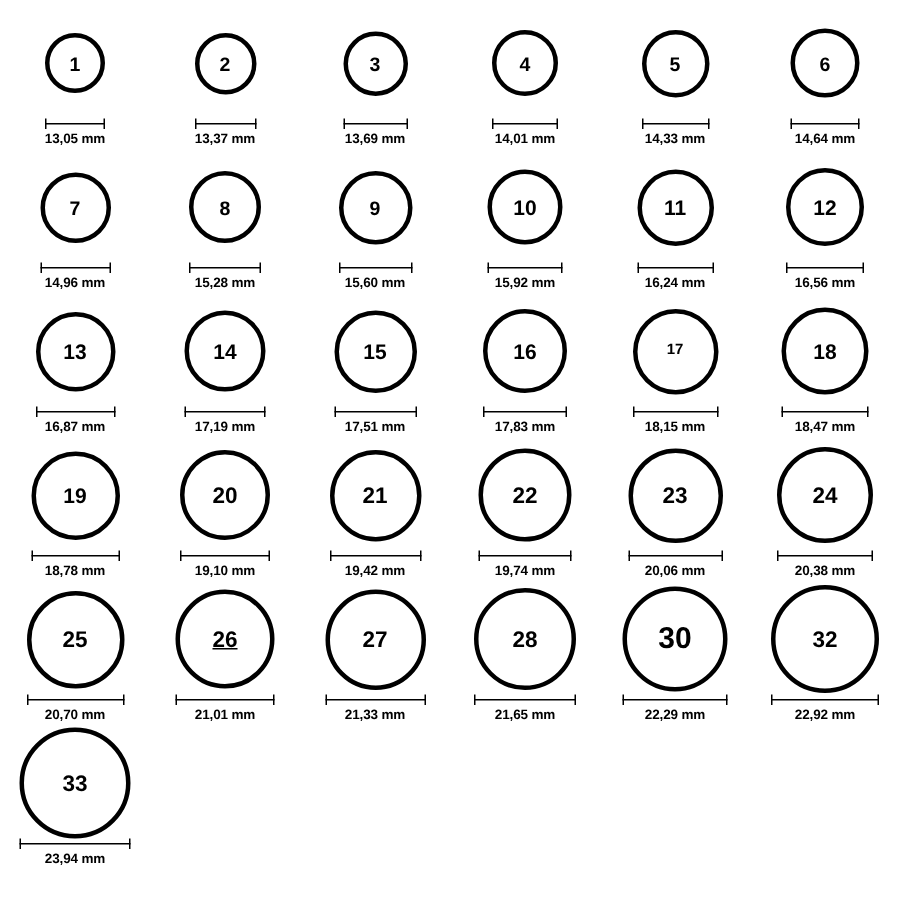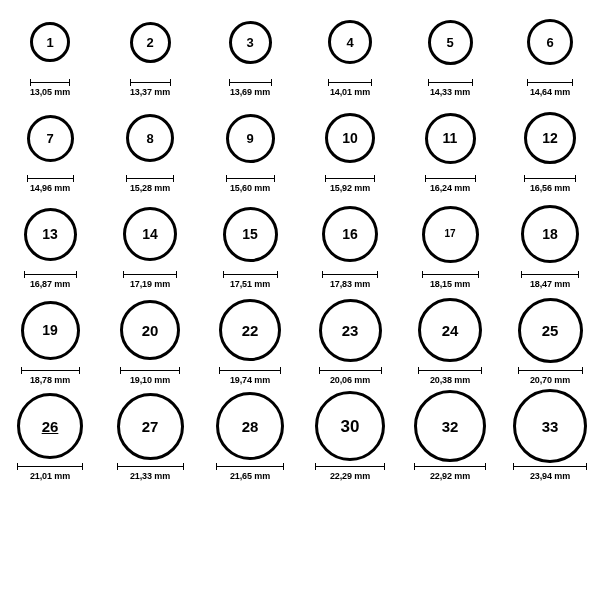--- a/index.html
+++ b/index.html
@@ -393,20 +393,35 @@
           <span class="ring-caliper" style="width: 60px;">
             <span class="bar"></span>
             <span class="tick-l"></span>
             <span class="tick-r"></span>
           </span>
           <div class="ring-size-label">19,10 mm</div>
         </div>
       </div>
       <div class="ring-cell">
         <div class="ring-circle-wrap">
+          <div class="ring-circle" style="width: 61px; height: 61px;">
+            <span class="ring-number" style="font-size: 15px;">21</span>
+          </div>
+        </div>
+        <div class="ring-measure">
+          <span class="ring-caliper" style="width: 61px;">
+            <span class="bar"></span>
+            <span class="tick-l"></span>
+            <span class="tick-r"></span>
+          </span>
+          <div class="ring-size-label">19,42 mm</div>
+        </div>
+      </div>
+      <div class="ring-cell">
+        <div class="ring-circle-wrap">
           <div class="ring-circle" style="width: 62px; height: 62px;">
             <span class="ring-number" style="font-size: 15px;">22</span>
           </div>
         </div>
         <div class="ring-measure">
           <span class="ring-caliper" style="width: 62px;">
             <span class="bar"></span>
             <span class="tick-l"></span>
             <span class="tick-r"></span>
           </span>
@@ -499,21 +514,21 @@
             <span class="bar"></span>
             <span class="tick-l"></span>
             <span class="tick-r"></span>
           </span>
           <div class="ring-size-label">21,65 mm</div>
         </div>
       </div>
       <div class="ring-cell">
         <div class="ring-circle-wrap">
           <div class="ring-circle" style="width: 70px; height: 70px;">
-            <span class="ring-number" style="font-size: 17px; text-align: center;">30</span>
+            <span class="ring-number" style="font-size: 20px; text-align: center;">30</span>
           </div>
         </div>
         <div class="ring-measure">
           <span class="ring-caliper" style="width: 70px;">
             <span class="bar"></span>
             <span class="tick-l"></span>
             <span class="tick-r"></span>
           </span>
           <div class="ring-size-label">22,29 mm</div>
         </div>

